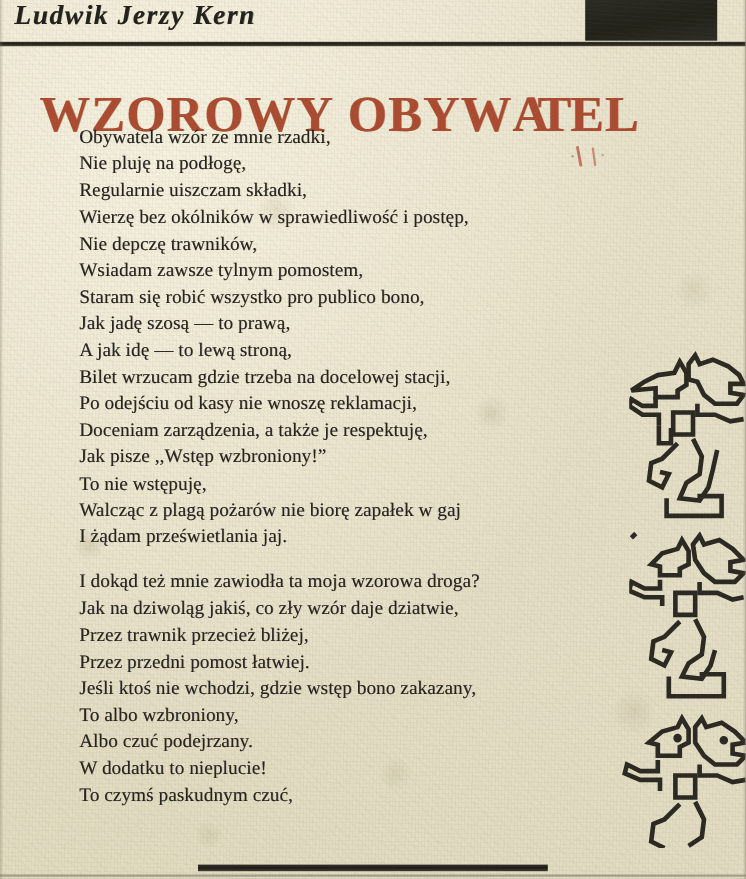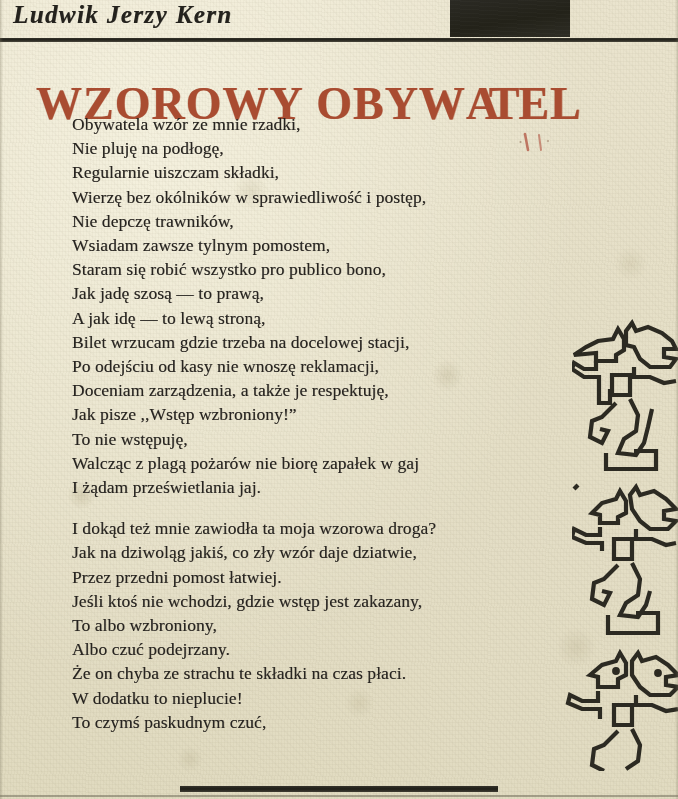--- a/index.html
+++ b/index.html
@@ -60,21 +60,21 @@
       radial-gradient(circle at 85% 81%, rgba(172,164,134,0.40) 0 2px, rgba(0,0,0,0) 20px),
       radial-gradient(circle at 53% 88%, rgba(175,167,136,0.35) 0 2px, rgba(0,0,0,0) 15px),
       radial-gradient(circle at 28% 95%, rgba(170,162,132,0.35) 0 2px, rgba(0,0,0,0) 13px),
       radial-gradient(circle at 93% 33%, rgba(174,166,135,0.35) 0 2px, rgba(0,0,0,0) 17px);
   }
 
   
   .masthead {
     position: absolute;
     left: 0; top: 0;
-    width: 570px;
+    width: 652px;
     height: 40px;
   }
   .byline {
     position: absolute;
     left: 13px;
     top: 1px;
     font-family: "Liberation Serif", "DejaVu Serif", serif;
     font-weight: bold;
     font-style: italic;
     font-size: 25px;
@@ -231,25 +231,25 @@
       <div class="line">Doceniam zarządzenia, a także je respektuję,</div>
       <div class="line">Jak pisze ,,Wstęp wzbroniony!”</div>
       <div class="line">To nie wstępuję,</div>
       <div class="line">Walcząc z plagą pożarów nie biorę zapałek w gaj</div>
       <div class="line">I żądam prześwietlania jaj.</div>
     </div>
 
     <div class="stanza">
       <div class="line">I dokąd też mnie zawiodła ta moja wzorowa droga?</div>
       <div class="line">Jak na dziwoląg jakiś, co zły wzór daje dziatwie,</div>
+      <div class="line">Przez trawnik przecież bliżej,</div>
       <div class="line">Przez przedni pomost łatwiej.</div>
-      <div class="line">Jeśli ktoś nie wchodzi, gdzie wstęp jest zakazany,</div>
+      <div class="line">Jeśli ktoś nie wchodzi, gdzie wstęp bono zakazany,</div>
       <div class="line">To albo wzbroniony,</div>
       <div class="line">Albo czuć podejrzany.</div>
-      <div class="line">Że on chyba ze strachu te składki na czas płaci.</div>
       <div class="line">W dodatku to nieplucie!</div>
       <div class="line">To czymś paskudnym czuć,</div>
 
     </div>
   </div>
 
   <svg class="pen-marks" viewBox="0 0 40 30">
     <path d="M6,4 L9,20" stroke="#b0523f" stroke-width="2.6" stroke-linecap="round" fill="none" opacity="0.75"></path>
     <path d="M20,5 L22,20" stroke="#b0523f" stroke-width="2.0" stroke-linecap="round" fill="none" opacity="0.60"></path>
     <circle cx="1.5" cy="12" r="1.1" fill="#8d6a52" opacity="0.55"></circle>

